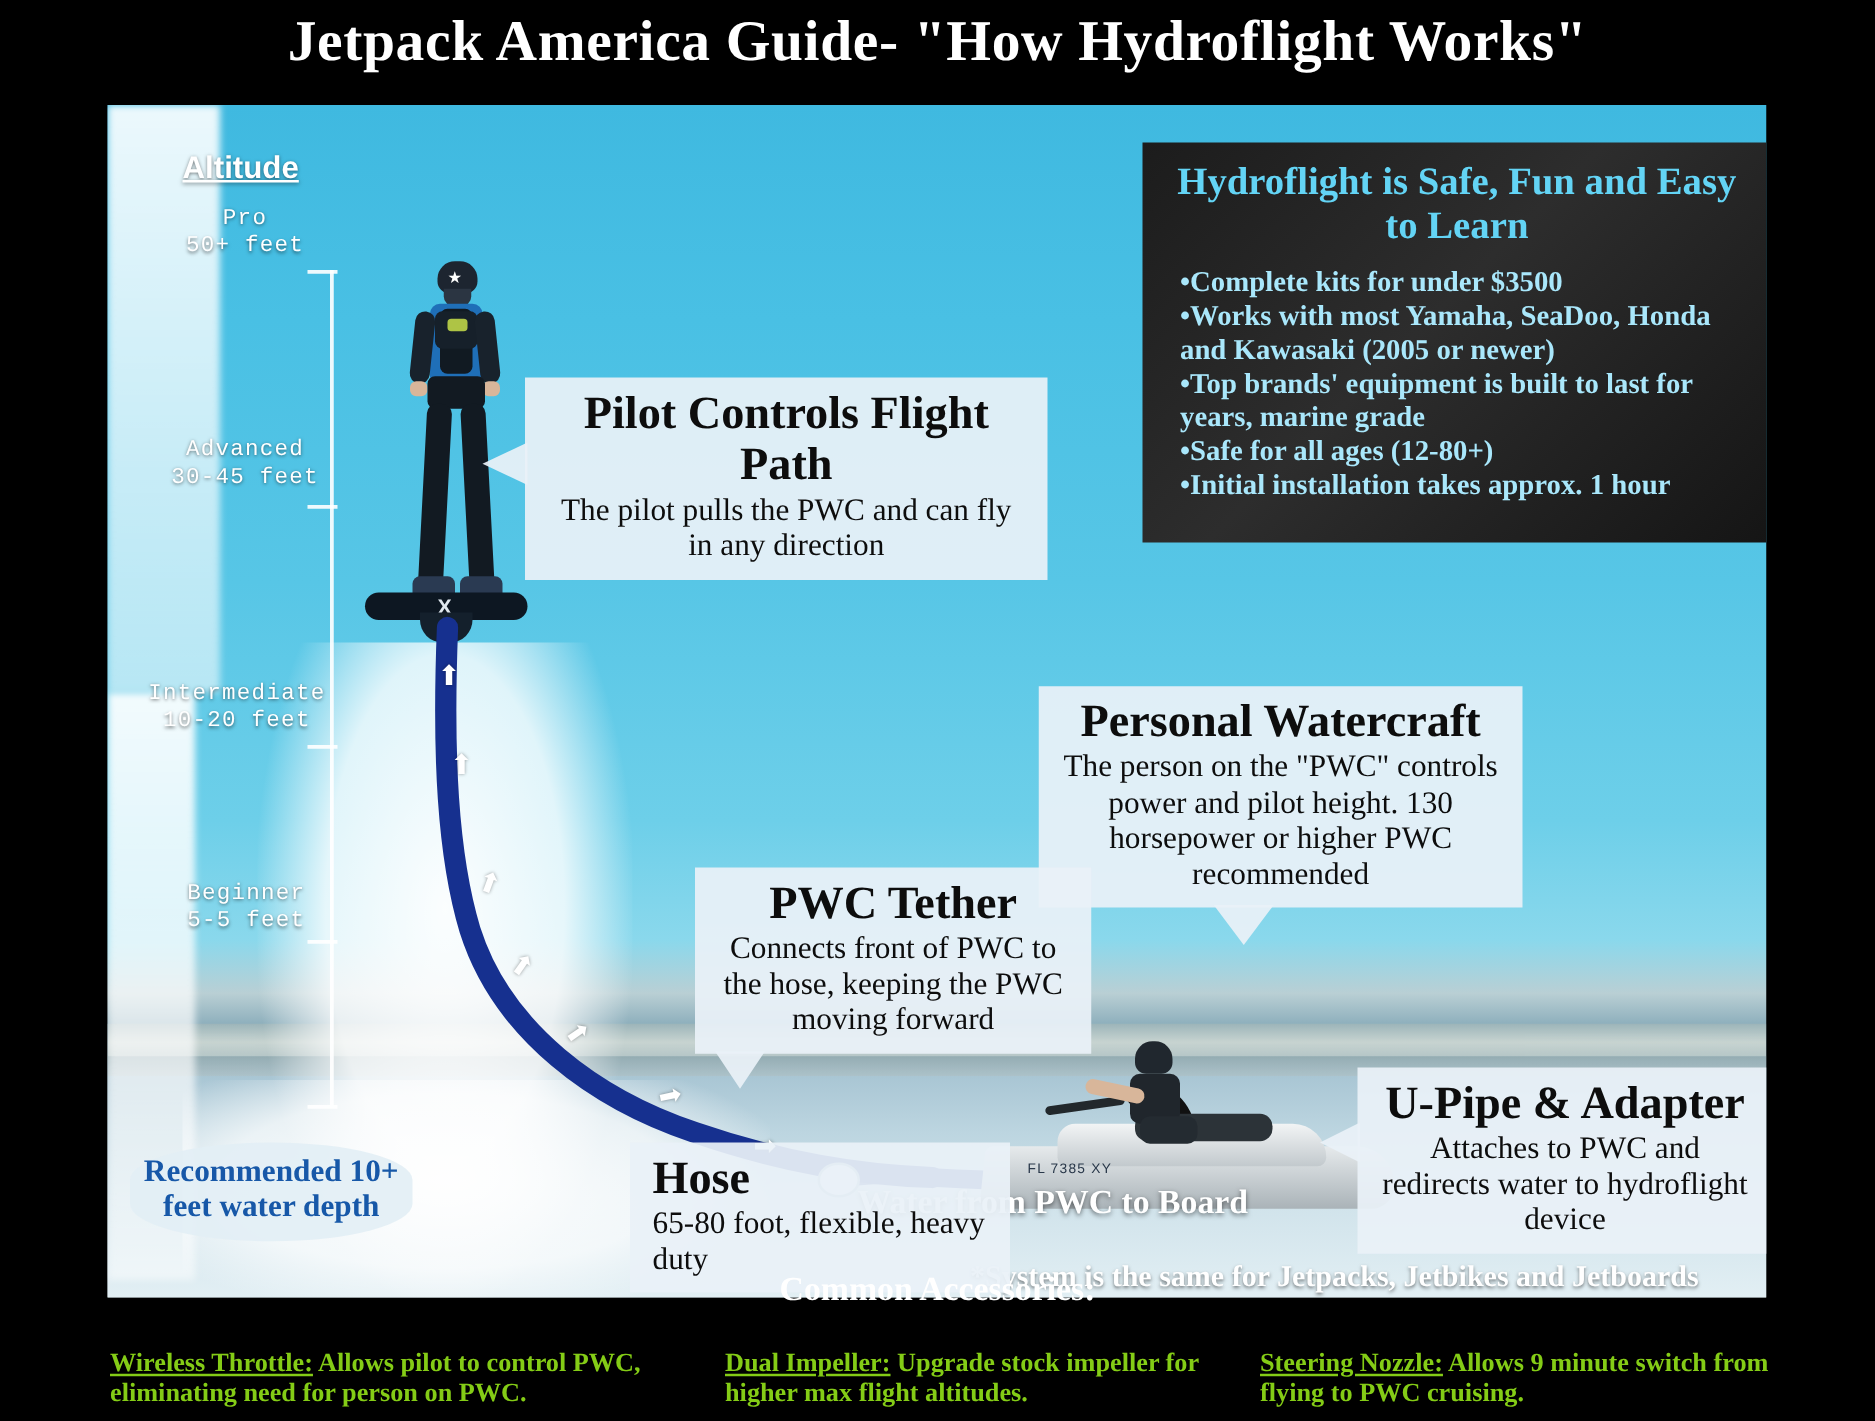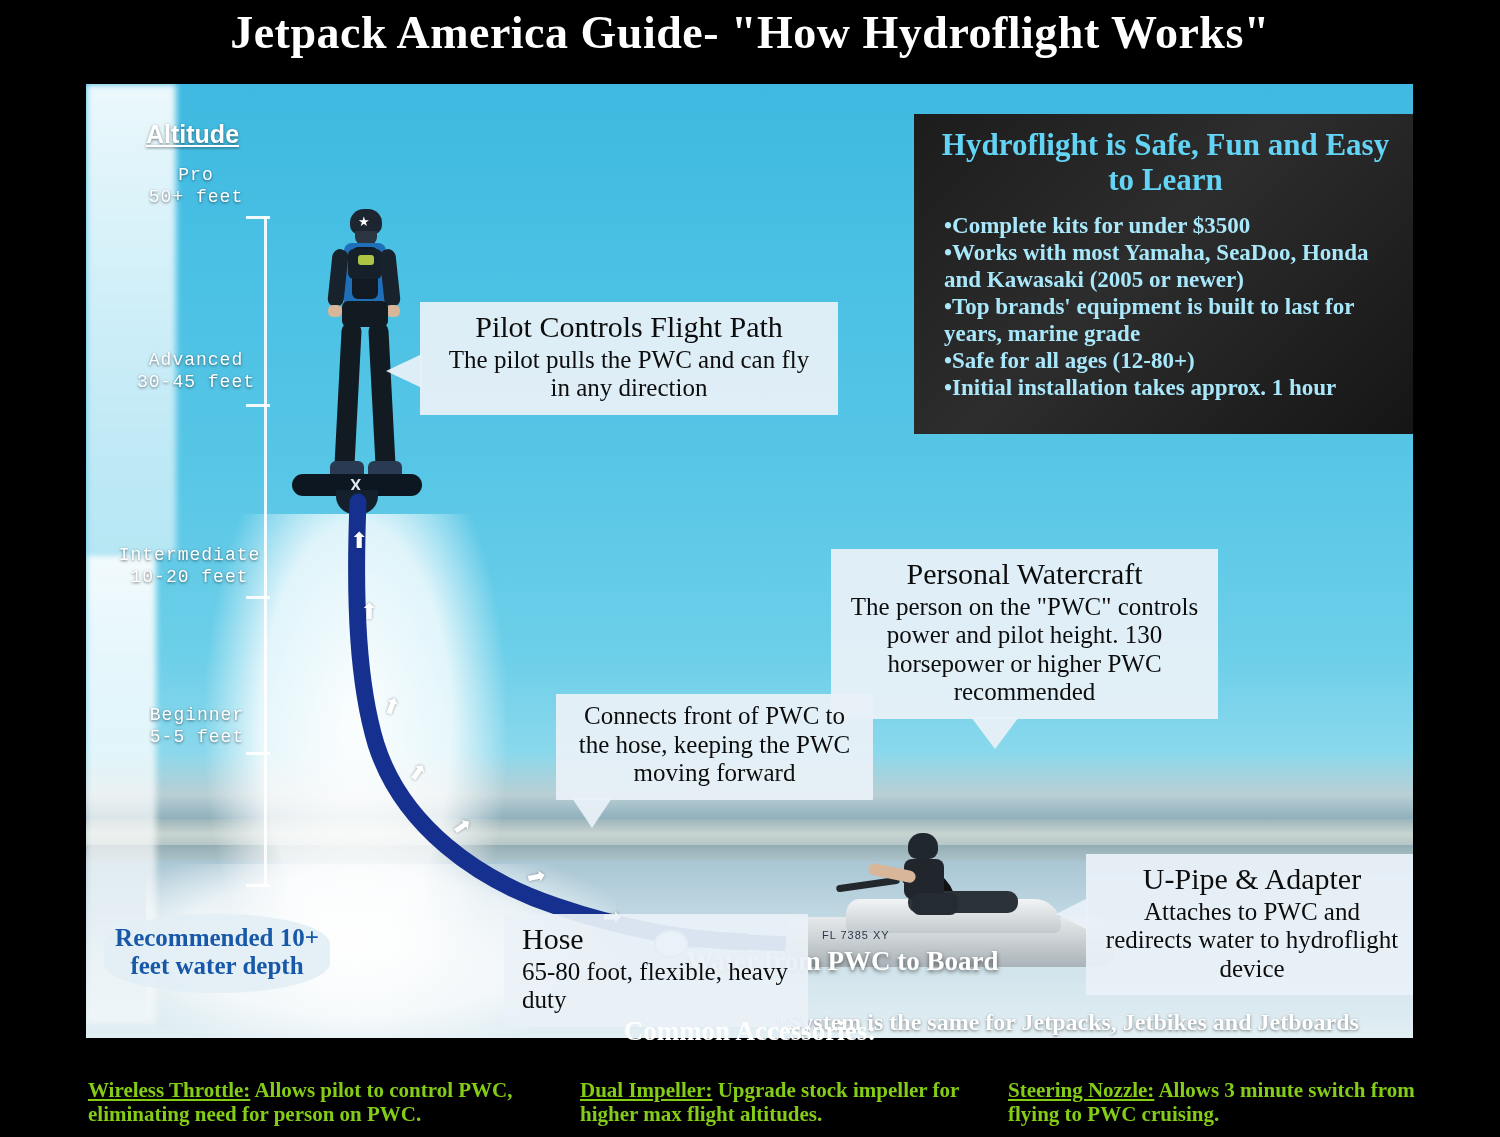--- a/index.html
+++ b/index.html
@@ -110,21 +110,21 @@
     position:absolute;color:#ffffff;font-size:22px;font-family:"Liberation Sans",sans-serif;
     text-shadow:0 0 3px rgba(0,0,0,.4);
   }
 
   
   .callout{
     position:absolute;background:rgba(233,241,247,.93);color:#0d0d0d;
     padding:8px 16px 12px;text-align:center;
     font-family:"Liberation Serif",serif;
   }
-  .callout h3{margin:0 0 2px;font-size:30px;font-weight:normal;line-height:1.12;}
+  .callout h3{margin:0 0 2px;font-size:37px;font-weight:bold;line-height:1.12;}
   .callout p{margin:0;font-size:25px;line-height:1.14;}
   .tail{position:absolute;width:0;height:0;}
 
   #callout-pilot{left:334px;top:218px;width:386px;}
   #callout-pilot .tail{left:-34px;top:52px;border-top:17px solid transparent;
      border-bottom:17px solid transparent;border-right:36px solid rgba(233,241,247,.93);}
   #callout-pwc{left:745px;top:465px;width:355px;}
   #callout-pwc .tail{left:140px;bottom:-30px;border-left:24px solid transparent;
      border-right:24px solid transparent;border-top:32px solid rgba(233,241,247,.93);}
   #callout-tether{left:470px;top:610px;width:285px;}
@@ -307,20 +307,21 @@
   </div>
 
   <div class="callout" id="callout-pwc">
     <span class="tail"></span>
     <h3>Personal Watercraft</h3>
     <p>The person on the "PWC" controls power and pilot height. 130 horsepower or higher PWC recommended</p>
   </div>
 
   <div class="callout" id="callout-tether">
     <span class="tail"></span>
+    <h3>PWC Tether</h3>
     <p>Connects front of PWC to the hose, keeping the PWC moving forward</p>
   </div>
 
   <div class="callout" id="callout-hose">
     <h3>Hose</h3>
     <p style="text-align:left">65-80 foot, flexible, heavy duty</p>
   </div>
 
   <div class="callout" id="callout-upipe">
     <span class="tail"></span>
@@ -343,14 +344,14 @@
 
 <div id="acc-title">Common Accessories:</div>
 
 <div class="acc" id="acc1">
   <u>Wireless Throttle:</u><span> Allows pilot to control PWC, eliminating need for person on PWC.</span>
 </div>
 <div class="acc" id="acc2">
   <u>Dual Impeller:</u><span> Upgrade stock impeller for higher max flight altitudes.</span>
 </div>
 <div class="acc" id="acc3">
-  <u>Steering Nozzle:</u><span> Allows 3 minute switch from flying to PWC cruising.</span>
+  <u>Steering Nozzle:</u><span> Allows 9 minute switch from flying to PWC cruising.</span>
 </div>
 
 </body></html>

